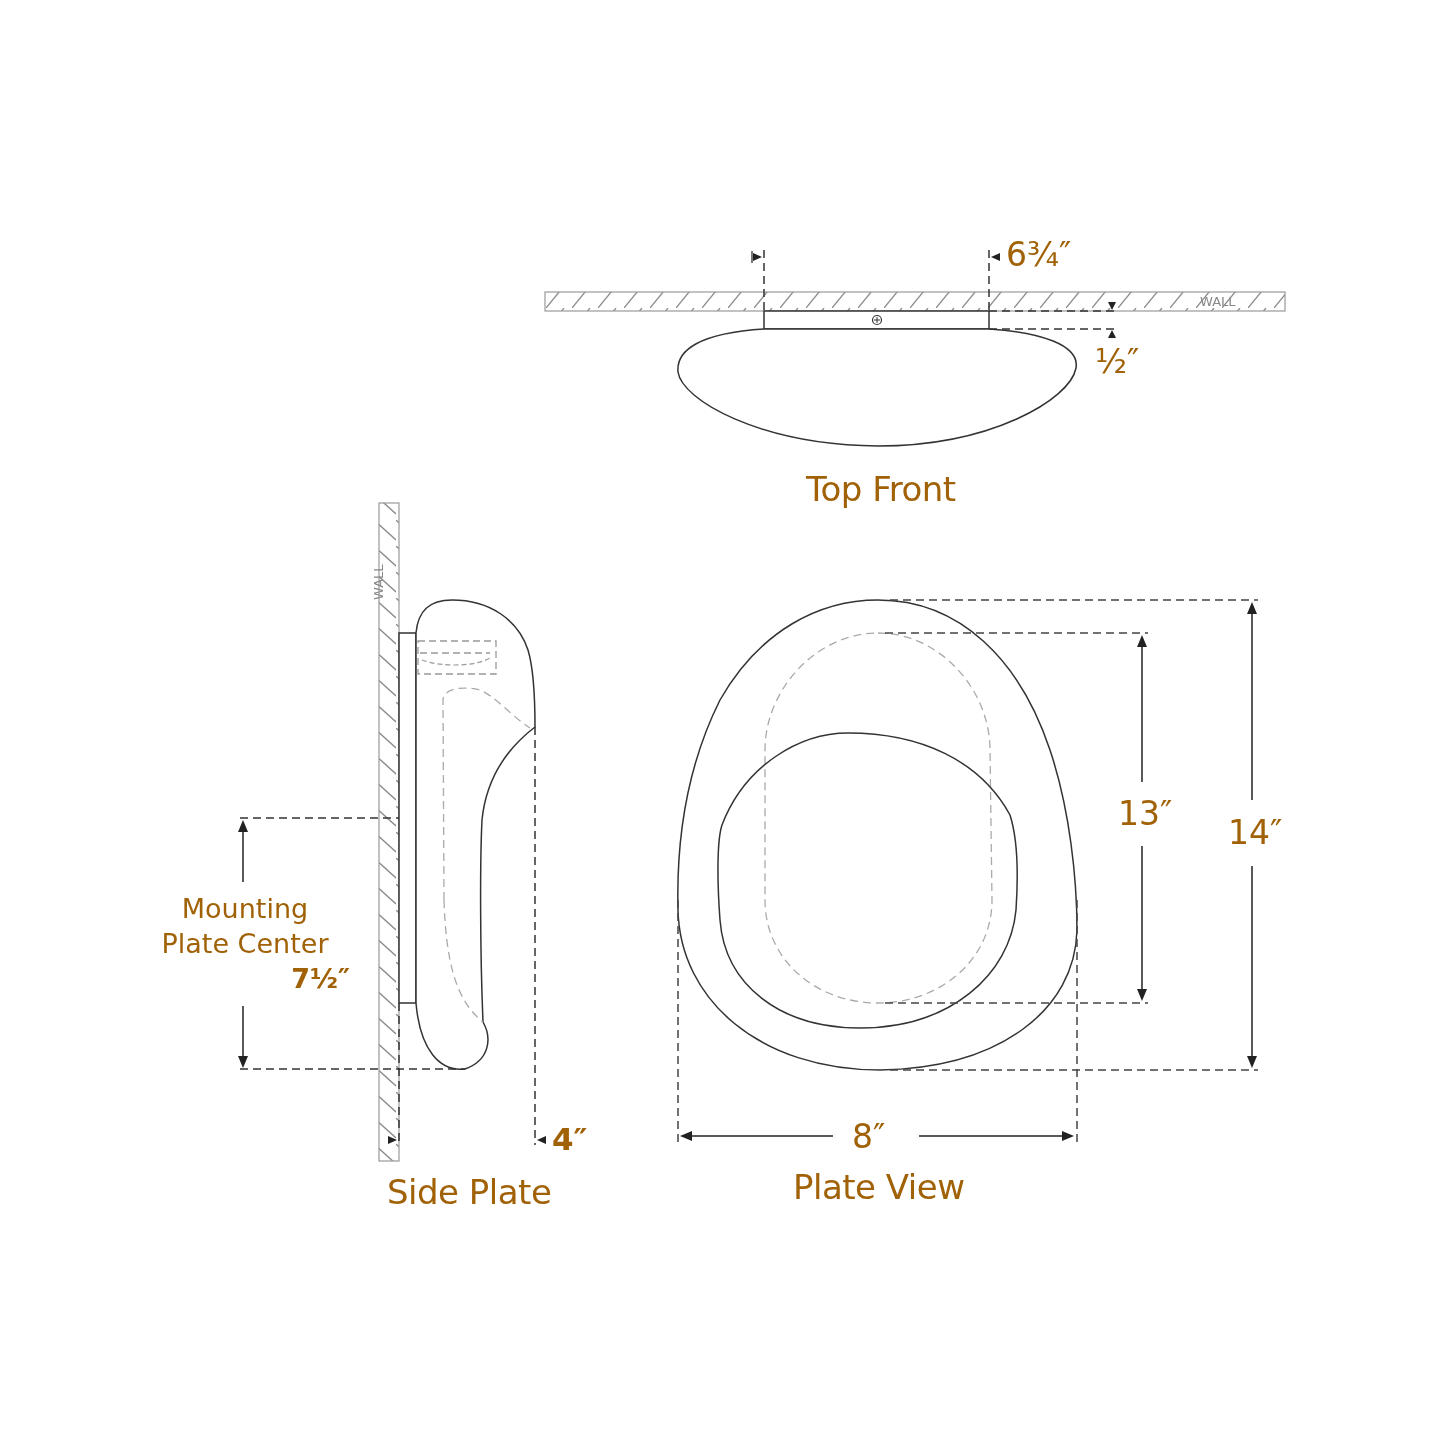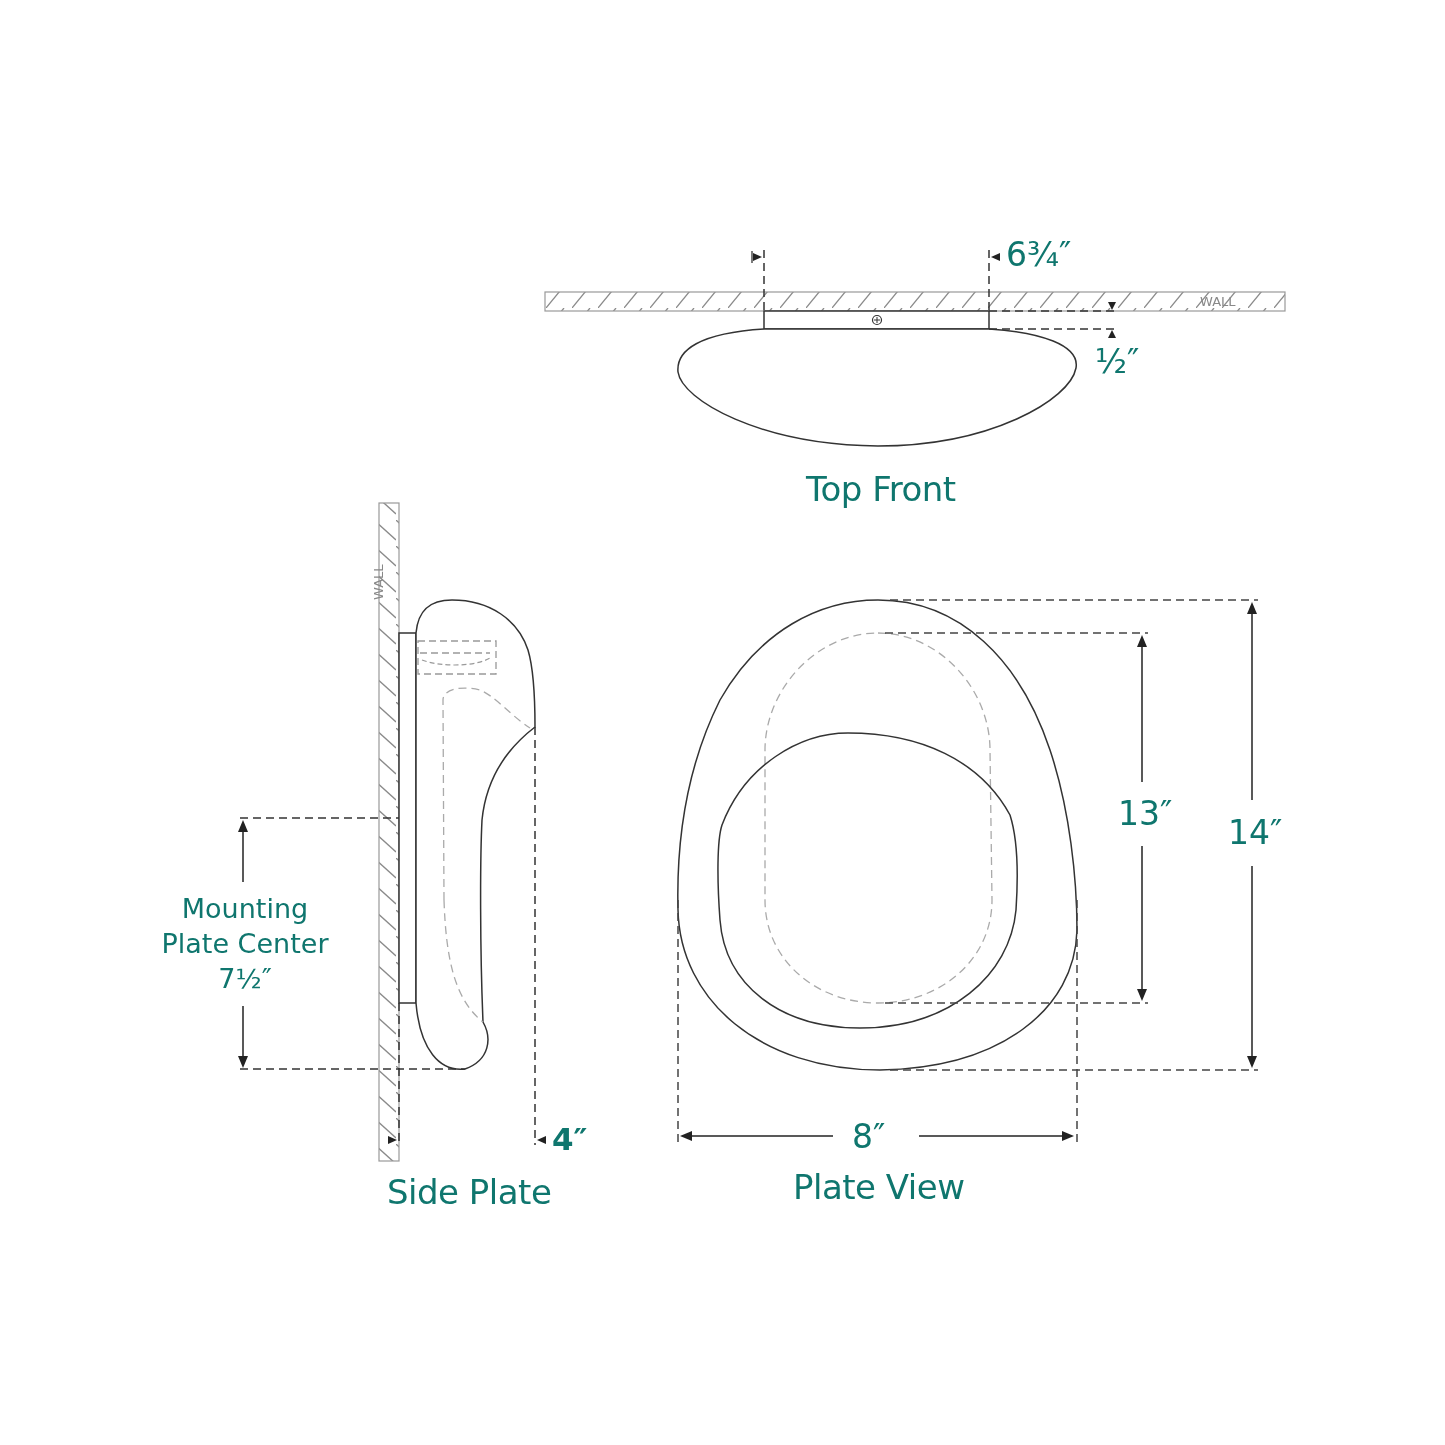--- a/index.html
+++ b/index.html
@@ -1,18 +1,18 @@
 <!DOCTYPE html>
 <html><head>
   <meta charset="utf-8">
   <style>
     html, body { margin: 0; padding: 0; background: #ffffff; }
     body { width: 1445px; height: 1445px; position: relative; overflow: hidden; }
     #canvas { position: absolute; left: 0; top: 0; width: 1445px; height: 1445px; }
-    .lbl { position: absolute; font-family: "DejaVu Sans", sans-serif; color: #0f766e; white-space: nowrap; line-height: 1; }
+    .lbl { position: absolute; font-family: "DejaVu Sans", sans-serif; color: #a16207; white-space: nowrap; line-height: 1; }
     .view-title { font-size: 34px; letter-spacing: -0.5px; }
     .dim { font-size: 33px; font-family: "DejaVu Sans", sans-serif; }
     .dim-bold { font-size: 31px; font-weight: bold; }
     .mp { font-size: 27px; text-align: center; line-height: 35px; }
   </style>
 </head>
 <body>
 
 <svg id="canvas" width="1445" height="1445" viewBox="0 0 1445 1445" xmlns="http://www.w3.org/2000/svg">
   <defs>
@@ -120,21 +120,21 @@
 
 <div class="lbl dim" style="left:1006px; top:238px;">6¾″</div>
 <div class="lbl dim" style="left:1095px; top:345px;">½″</div>
 <div class="lbl" style="left:1200px; top:295px; font-size:13px; color:#888;">WALL</div>
 <div class="lbl view-title" style="left:806px; top:472px;">Top Front</div>
 
 <div class="lbl" style="left:372px; top:600px; font-size:13px; color:#888; transform:rotate(-90deg); transform-origin:left top;">WALL</div>
 <div class="lbl mp" style="left:140px; top:891px; width:210px;">
   <div>Mounting</div>
   <div>Plate Center</div>
-  <div style="font-weight:normal;">7½″</div>
+  <div style="font-weight:bold;text-align:right;">7½″</div>
 </div>
 <div class="lbl dim dim-bold" style="left:552px; top:1124px;">4″</div>
 <div class="lbl view-title" style="left:387px; top:1175px;">Side Plate</div>
 
 <div class="lbl dim" style="left:1118px; top:797px;">13″</div>
 <div class="lbl dim" style="left:1228px; top:816px;text-align:right;">14″</div>
 <div class="lbl dim" style="left:852px; top:1120px;">8″</div>
 <div class="lbl view-title" style="left:793px; top:1170px;">Plate View</div>
 
 </body></html>

